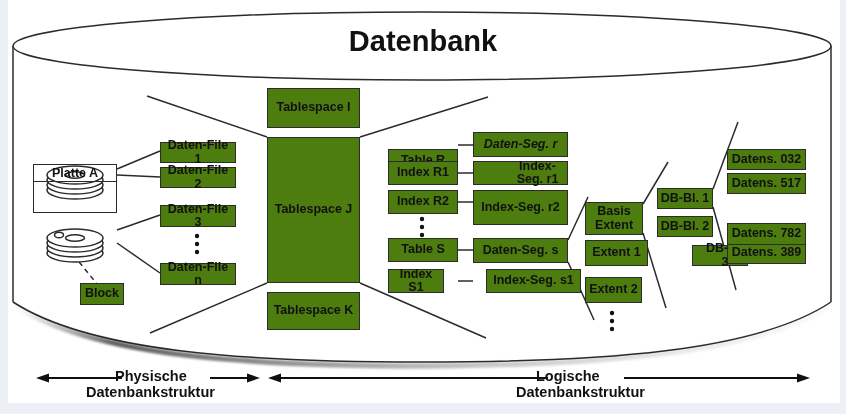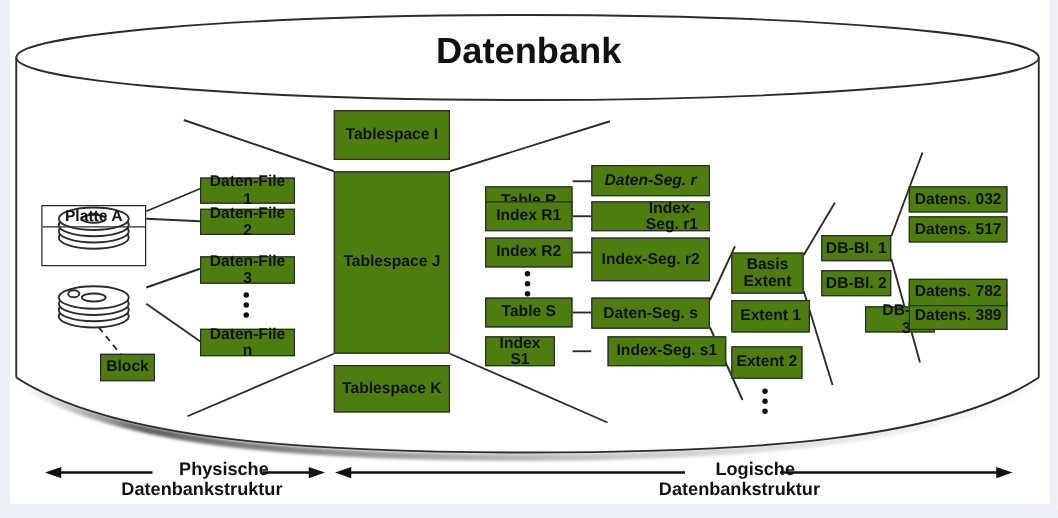--- a/index.html
+++ b/index.html
@@ -29,21 +29,21 @@
     position:absolute;box-sizing:border-box;
     border:1.6px solid #2b2b2b;background:transparent;
   }
   .platte .ptitle{
     box-sizing:border-box;width:100%;height:17px;
     border-bottom:1.6px solid #2b2b2b;
     display:flex;align-items:center;justify-content:center;
     font-size:12.5px;font-weight:bold;
   }
   .legend-label{
-    position:absolute;text-align:right;font-weight:bold;font-size:14.5px;line-height:15px;
+    position:absolute;text-align:left;font-weight:bold;font-size:14.5px;line-height:15px;
   }
 </style>
 </head>
 <body>
 
 <div class="slide"></div>
 
 <div class="stage">
 
   <svg class="layer" width="846" height="414" viewBox="0 0 846 414">

